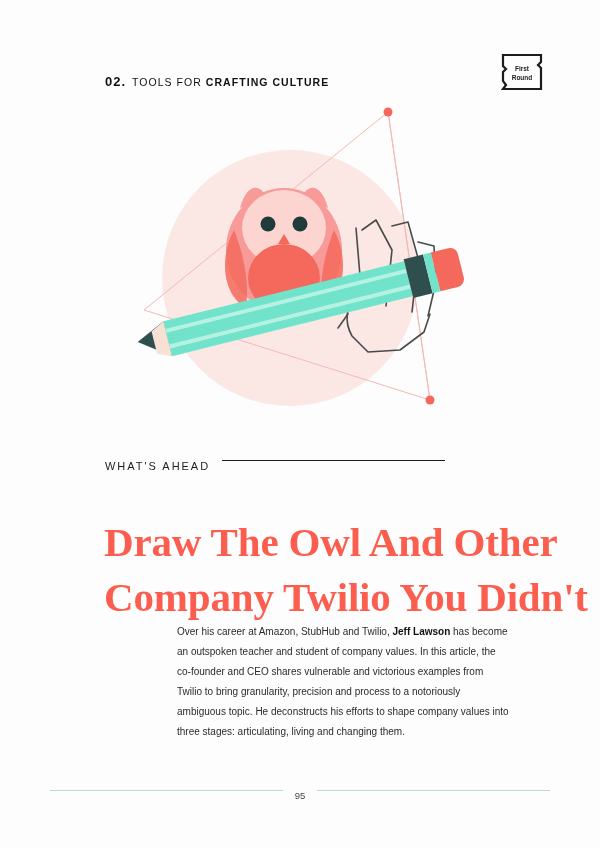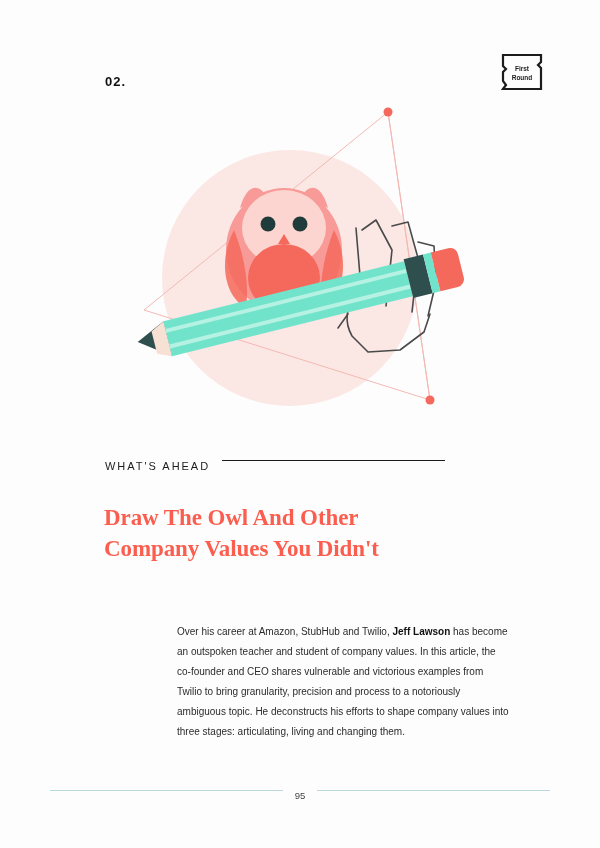--- a/index.html
+++ b/index.html
@@ -89,21 +89,21 @@
 
   
   .title {
     position: absolute;
     left: 104px;
     top: 488px;
     width: 380px;
     color: #fb5e4e;
     font-family: "Liberation Serif", serif;
     font-weight: bold;
-    font-size: 23px;
+    font-size: 41px;
     line-height: 1.33;
     letter-spacing: -0.004em;
   }
   .title .ln { display: block; white-space: nowrap; }
 
   
   .body-copy {
     position: absolute;
     left: 177px;
     top: 612px;
@@ -133,20 +133,21 @@
     padding: 0 12px;
   }
 </style>
 </head>
 <body>
 
 <div class="page">
 
   <div class="header">
     <span class="chapter-num">02.</span>
+    <span class="chapter-label"><span>TOOLS FOR </span><b>CRAFTING CULTURE</b></span>
   </div>
 
   <div class="logo">
     <svg width="44" height="40" viewBox="0 0 44 40" aria-hidden="true">
       <path d="M3 3 H41 V10 L38 13 L41 16 V37 H3 L6 33 L3 29 V20 L6 17 L3 14 Z" fill="none" stroke="#1c1c1c" stroke-width="2.2" stroke-linejoin="miter"></path>
       <text x="22" y="19" font-family="Liberation Sans, sans-serif" font-size="6.5" font-weight="bold" fill="#1c1c1c" text-anchor="middle">First</text>
       <text x="22" y="28" font-family="Liberation Sans, sans-serif" font-size="6.5" font-weight="bold" fill="#1c1c1c" text-anchor="middle">Round</text>
     </svg>
   </div>
 
@@ -216,21 +217,21 @@
     </svg>
   </div>
 
   <div class="whats-ahead">
     <span class="label">WHAT'S AHEAD</span>
     <span class="rule"></span>
   </div>
 
   <h1 class="title">
     <span class="ln">Draw The Owl And Other</span>
-    <span class="ln">Company Values You Didn't</span>
+    <span class="ln">Company Twilio You Didn't</span>
   </h1>
 
   <p class="body-copy"><span>Over his career at Amazon, StubHub and Twilio, </span><b>Jeff Lawson</b><span> has become an outspoken teacher and student of company values. In this article, the co-founder and CEO shares vulnerable and victorious examples from Twilio to bring granularity, precision and process to a notoriously ambiguous topic. He deconstructs his efforts to shape company values into three stages: articulating, living and changing them.</span></p>
 
   <div class="footer">
     <span class="rule"></span>
     <span class="pagenum">95</span>
     <span class="rule"></span>
   </div>
 

